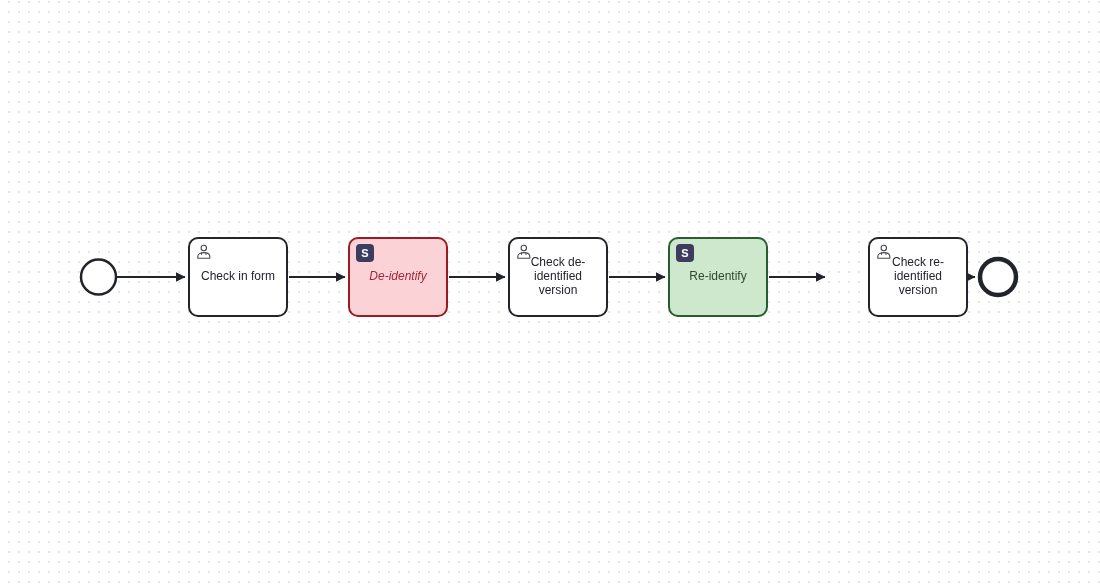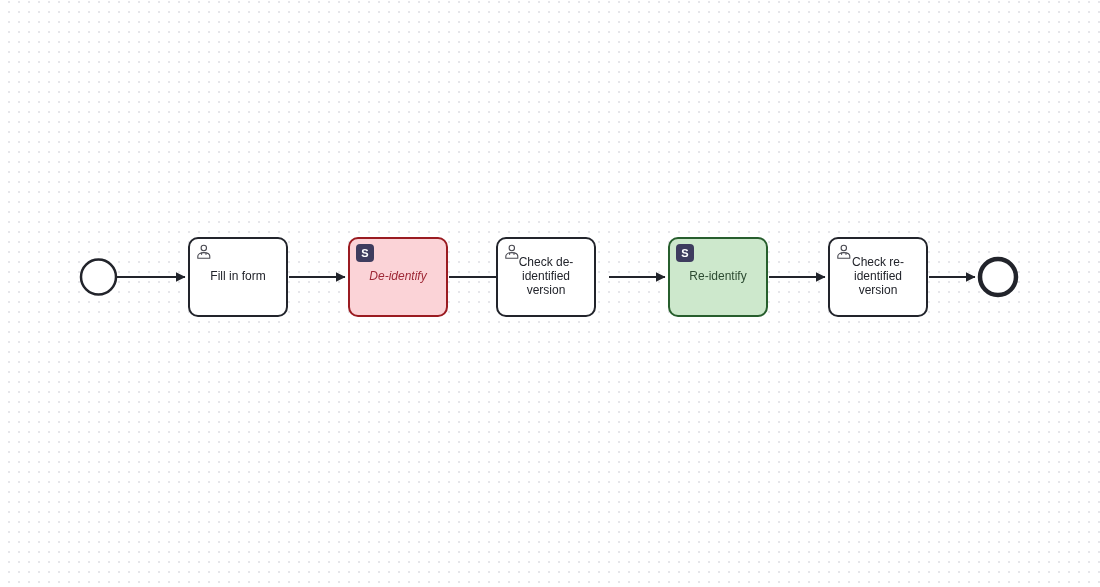--- a/index.html
+++ b/index.html
@@ -94,45 +94,45 @@
 
     <circle class="event-end" cx="998" cy="277" r="18"></circle>
   </svg>
 
   <div class="task" style="left:188px">
     <svg class="task-icon" viewBox="0 0 16 16">
       <circle cx="7.8" cy="4" r="2.7" fill="none" stroke="var(--icon-stroke)" stroke-width="1.1"></circle>
       <path d="M1.8 14.2 v-1.7 c0,-2.5 2.7,-3.9 6,-3.9 s6,1.4 6,3.9 v1.7 z" fill="none" stroke="var(--icon-stroke)" stroke-width="1.1" stroke-linejoin="round"></path>
       <path d="M5.6 8.8 v2.1 M10 8.8 v2.1" fill="none" stroke="var(--icon-stroke)" stroke-width="1"></path>
     </svg>
-    <span class="task-label">Fill in form</span>
+    <span class="task-label">Check in form</span>
   </div>
 
   <div class="task task--red" style="left:348px">
     <span class="badge">S</span>
     <span class="task-label">De-identify</span>
   </div>
 
-  <div class="task" style="left:496px">
+  <div class="task" style="left:508px">
     <svg class="task-icon" viewBox="0 0 16 16">
       <circle cx="7.8" cy="4" r="2.7" fill="none" stroke="var(--icon-stroke)" stroke-width="1.1"></circle>
       <path d="M1.8 14.2 v-1.7 c0,-2.5 2.7,-3.9 6,-3.9 s6,1.4 6,3.9 v1.7 z" fill="none" stroke="var(--icon-stroke)" stroke-width="1.1" stroke-linejoin="round"></path>
       <path d="M5.6 8.8 v2.1 M10 8.8 v2.1" fill="none" stroke="var(--icon-stroke)" stroke-width="1"></path>
     </svg>
     <span class="task-label">Check de-
 identified
 version</span>
   </div>
 
   <div class="task task--green" style="left:668px">
     <span class="badge">S</span>
     <span class="task-label">Re-identify</span>
   </div>
 
-  <div class="task" style="left:828px">
+  <div class="task" style="left:868px">
     <svg class="task-icon" viewBox="0 0 16 16">
       <circle cx="7.8" cy="4" r="2.7" fill="none" stroke="var(--icon-stroke)" stroke-width="1.1"></circle>
       <path d="M1.8 14.2 v-1.7 c0,-2.5 2.7,-3.9 6,-3.9 s6,1.4 6,3.9 v1.7 z" fill="none" stroke="var(--icon-stroke)" stroke-width="1.1" stroke-linejoin="round"></path>
       <path d="M5.6 8.8 v2.1 M10 8.8 v2.1" fill="none" stroke="var(--icon-stroke)" stroke-width="1"></path>
     </svg>
     <span class="task-label">Check re-
 identified
 version</span>
   </div>
 

